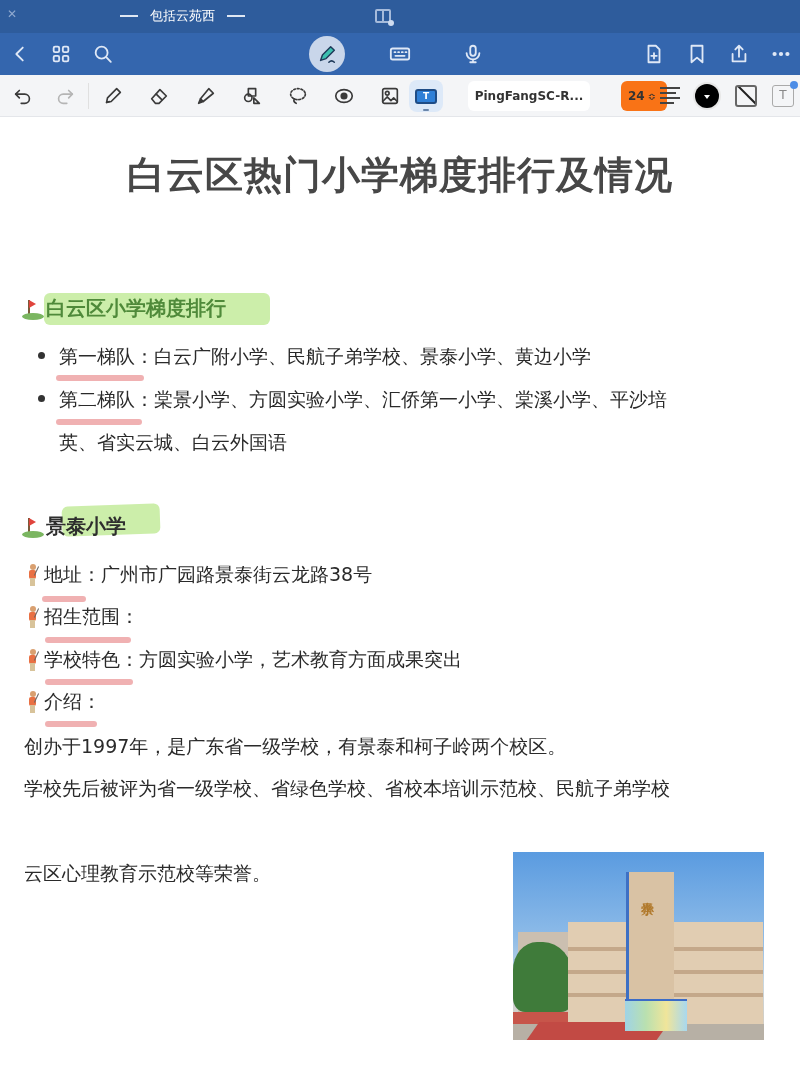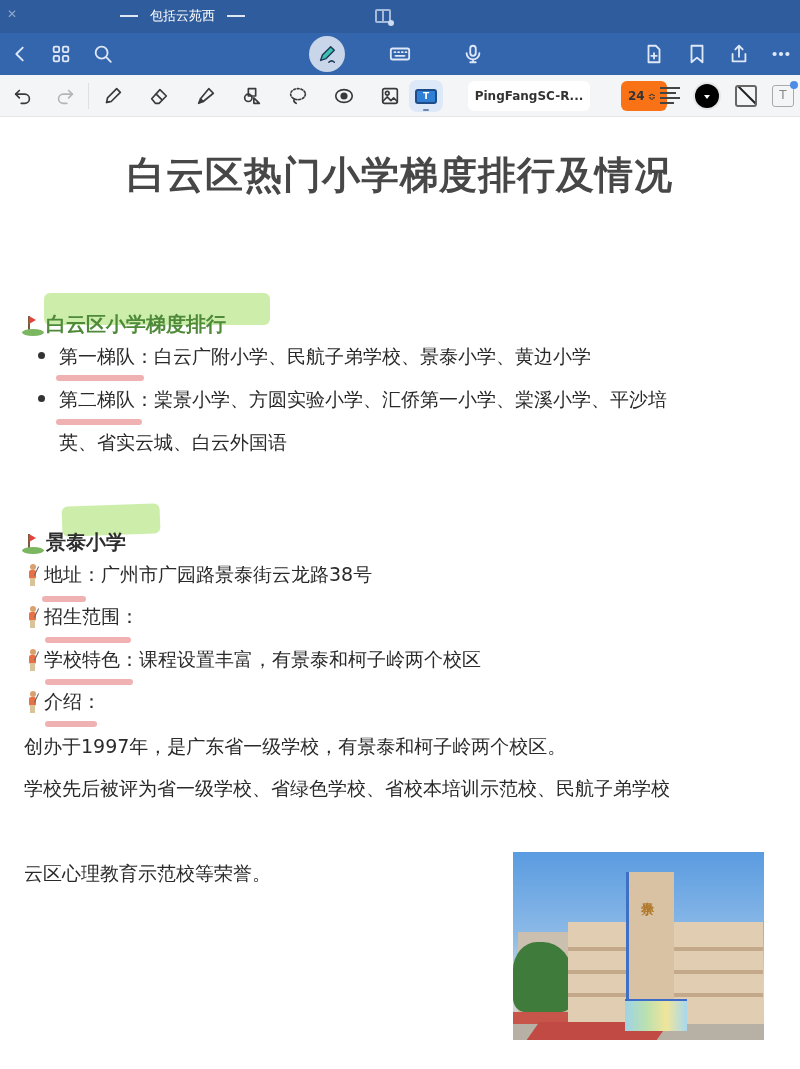--- a/index.html
+++ b/index.html
@@ -41,21 +41,21 @@
   .color-dot::after { content: ""; position: absolute; left: 9px; top: 11px; border-left: 3px solid transparent; border-right: 3px solid transparent; border-top: 4px solid #fff; }
   .nofill-icon { position: absolute; left: 735px; top: 10px; width: 22px; height: 22px; border: 2px solid #666; border-radius: 3px; overflow: hidden; }
   .nofill-icon::after { content: ""; position: absolute; left: -4px; top: 8px; width: 30px; height: 2px; background: #222; transform: rotate(45deg); }
   .textbox-icon { position: absolute; left: 772px; top: 10px; width: 22px; height: 22px; border: 1.5px solid #aaa; border-radius: 3px; color: #888; font-size: 12px; text-align: center; line-height: 19px; }
   .textbox-icon::after { content: ""; position: absolute; right: -5px; top: -5px; width: 8px; height: 8px; border-radius: 50%; background: #4d8de6; }
 
   
   .doc { position: absolute; left: 0; top: 117px; width: 728px; height: 952px; }
   .h1 { position: absolute; left: 0; top: 33px; width: 800px; text-align: center; font-size: 38px; font-weight: bold; color: #474747; letter-spacing: 1px; }
 
-  .sec-head { position: absolute; display: flex; align-items: center; font-size: 20px; font-weight: bold; margin-top: 16px; }
+  .sec-head { position: absolute; display: flex; align-items: center; font-size: 20px; font-weight: bold; }
   .golf { width: 22px; height: 22px; position: relative; margin-right: 2px; }
   .golf .pole { position: absolute; left: 6px; top: 2px; width: 1.5px; height: 16px; background: #7a5a3a; }
   .golf .flag { position: absolute; left: 7px; top: 2px; width: 0; height: 0; border-top: 4px solid transparent; border-bottom: 4px solid transparent; border-left: 7px solid #e0443c; }
   .golf .green { position: absolute; left: 0; top: 15px; width: 22px; height: 7px; border-radius: 50%; background: #7bb661; }
   .hl { position: relative; }
   .hl-bg { position: absolute; background: #c6eca1; border-radius: 6px; z-index: 0; opacity: 0.9; }
 
   .bullet-row { position: absolute; left: 38px; font-size: 19px; color: #2a2a2a; line-height: 43px; }
   .bullet-row .dot { display: inline-block; width: 7px; height: 7px; border-radius: 50%; background: #333; margin-right: 14px; vertical-align: middle; position: relative; top: -2px; }
   .underline-pink { position: absolute; height: 6px; border-radius: 4px; background: #eea8aa; opacity: 0.9; }
@@ -296,21 +296,21 @@
 
   <div class="info-row" style="top:530px;">
     <div class="person">
         <div class="head"></div>
         <div class="body"></div>
         <div class="legs"></div>
         <div class="club"></div>
       </div>
     <span>学校特色</span>
       <span>：</span>
-      <span>课程设置丰富，有景泰和柯子岭两个校区</span>
+      <span>方圆实验小学，艺术教育方面成果突出</span>
   </div>
   <div class="underline-pink" style="left:45px; top:562px; width:88px;"></div>
 
   <div class="info-row" style="top:572px;">
     <div class="person">
         <div class="head"></div>
         <div class="body"></div>
         <div class="legs"></div>
         <div class="club"></div>
       </div>

